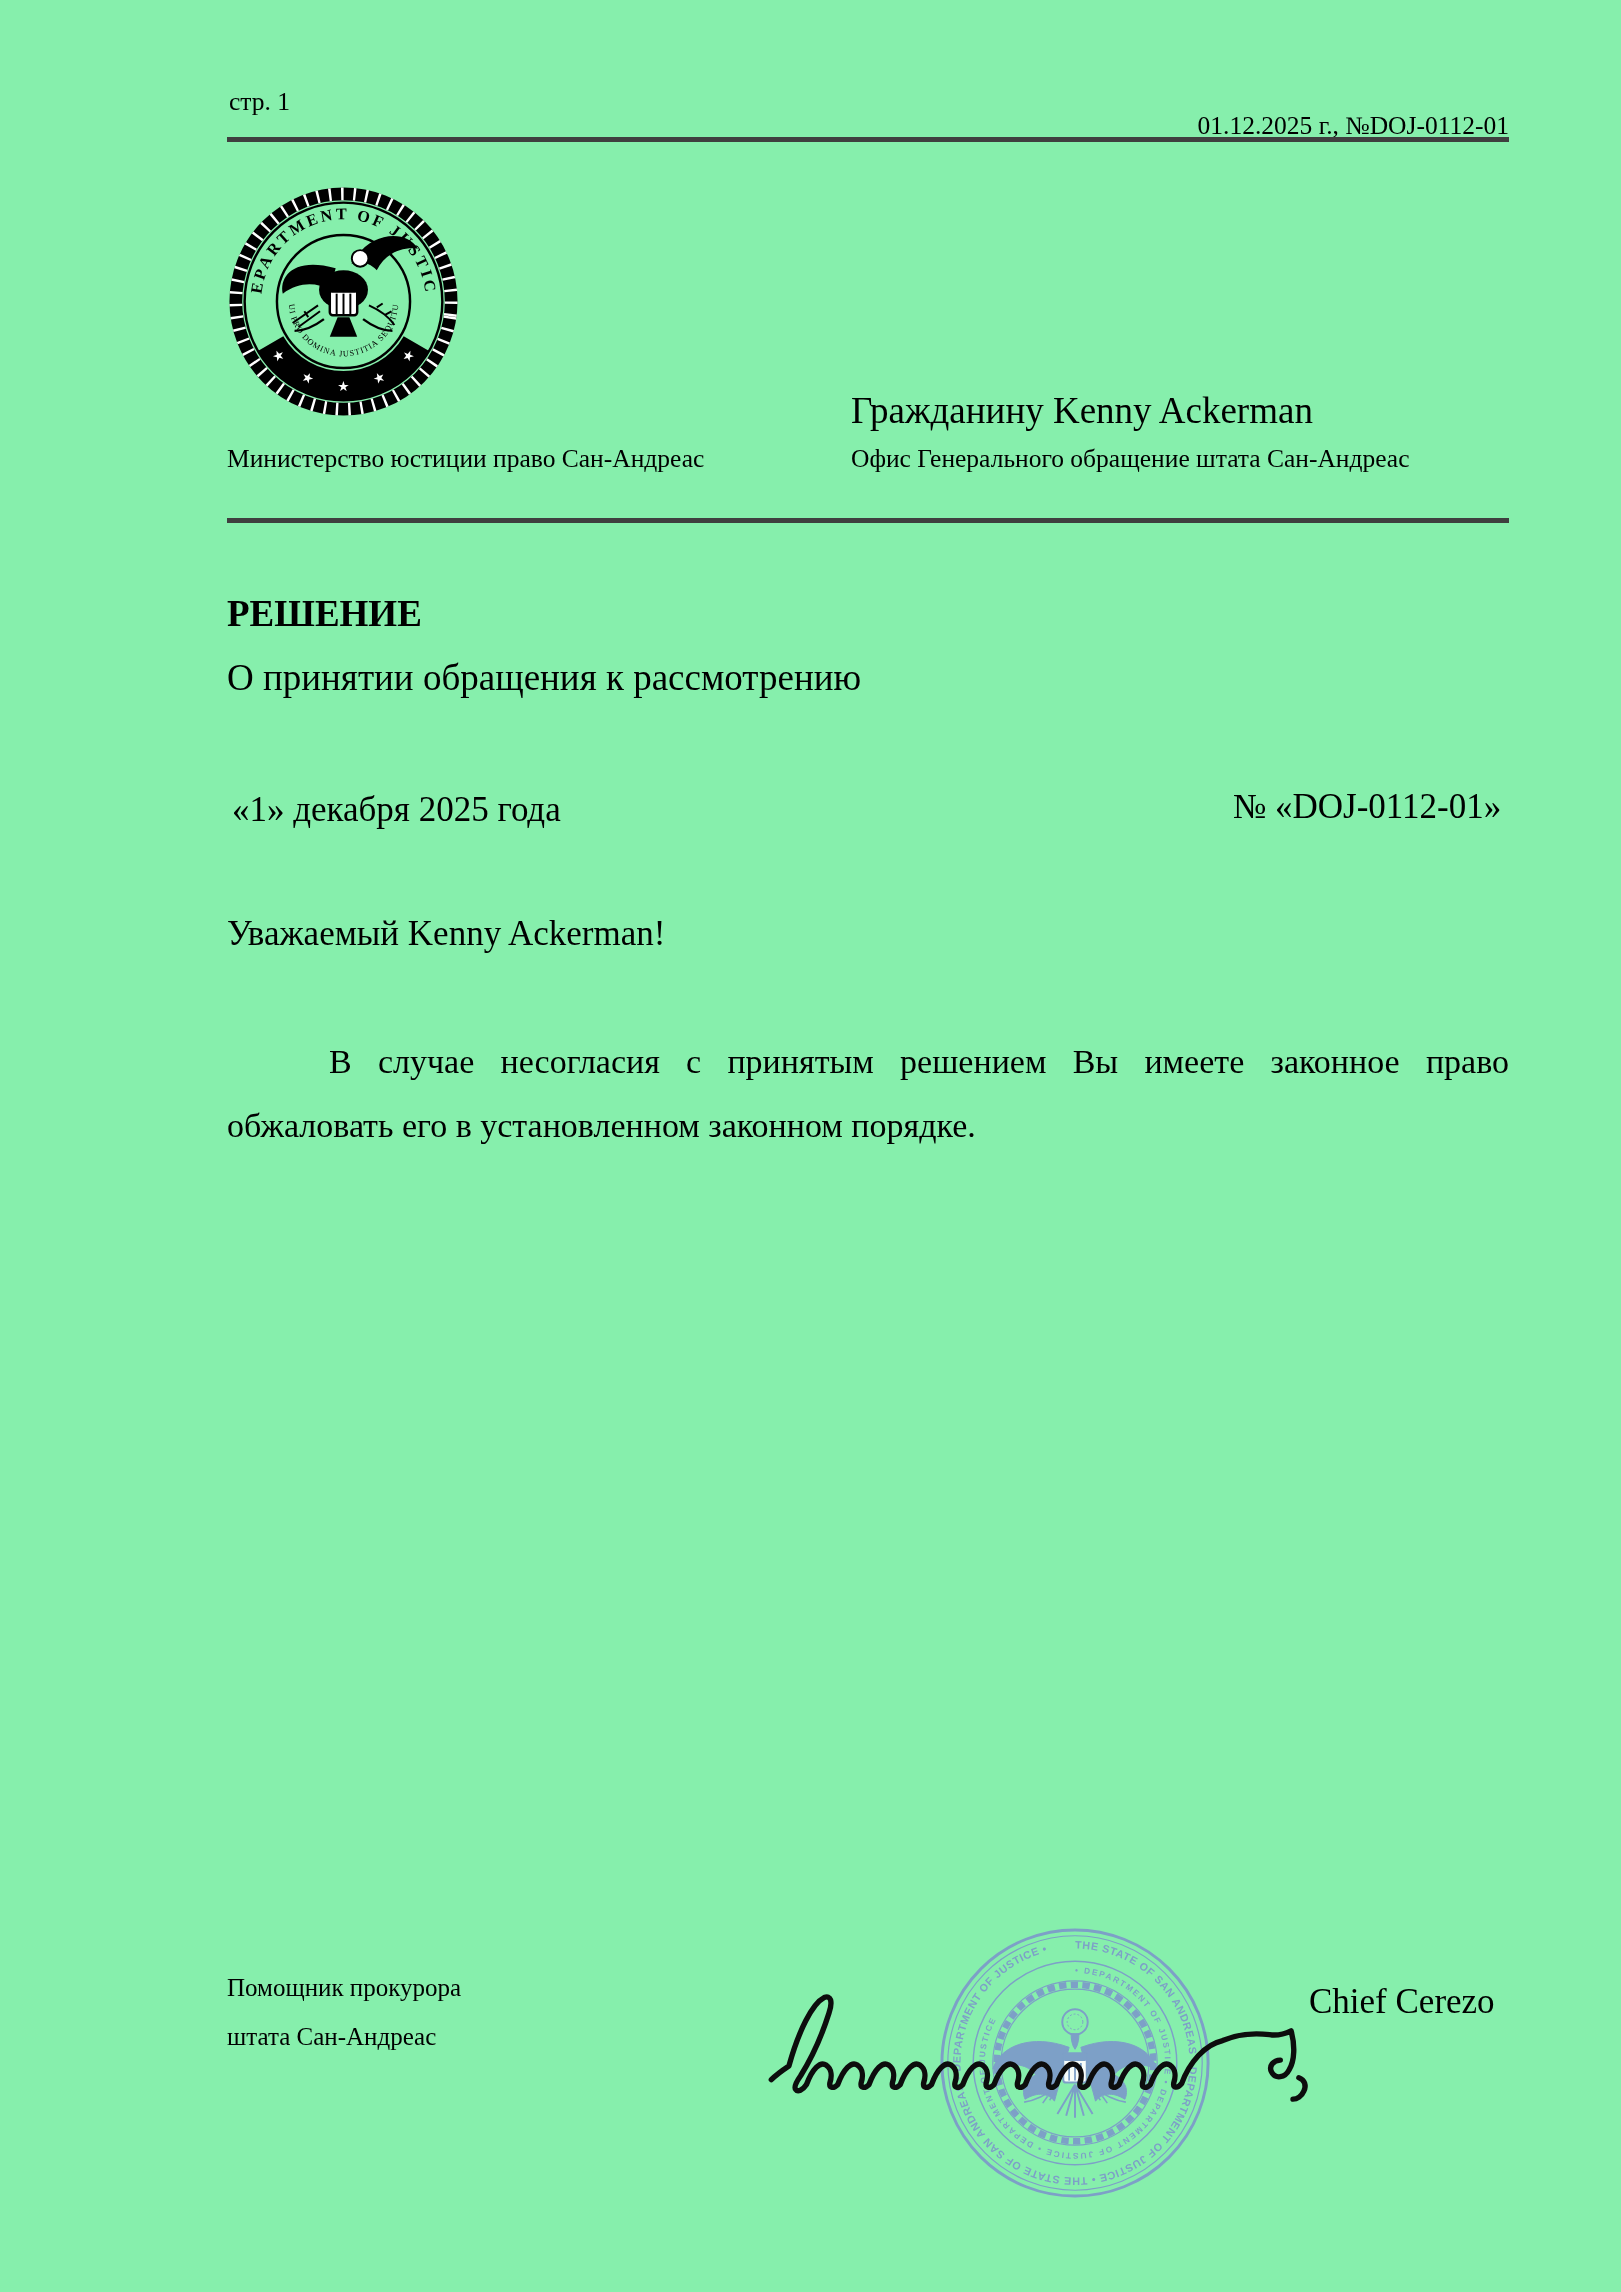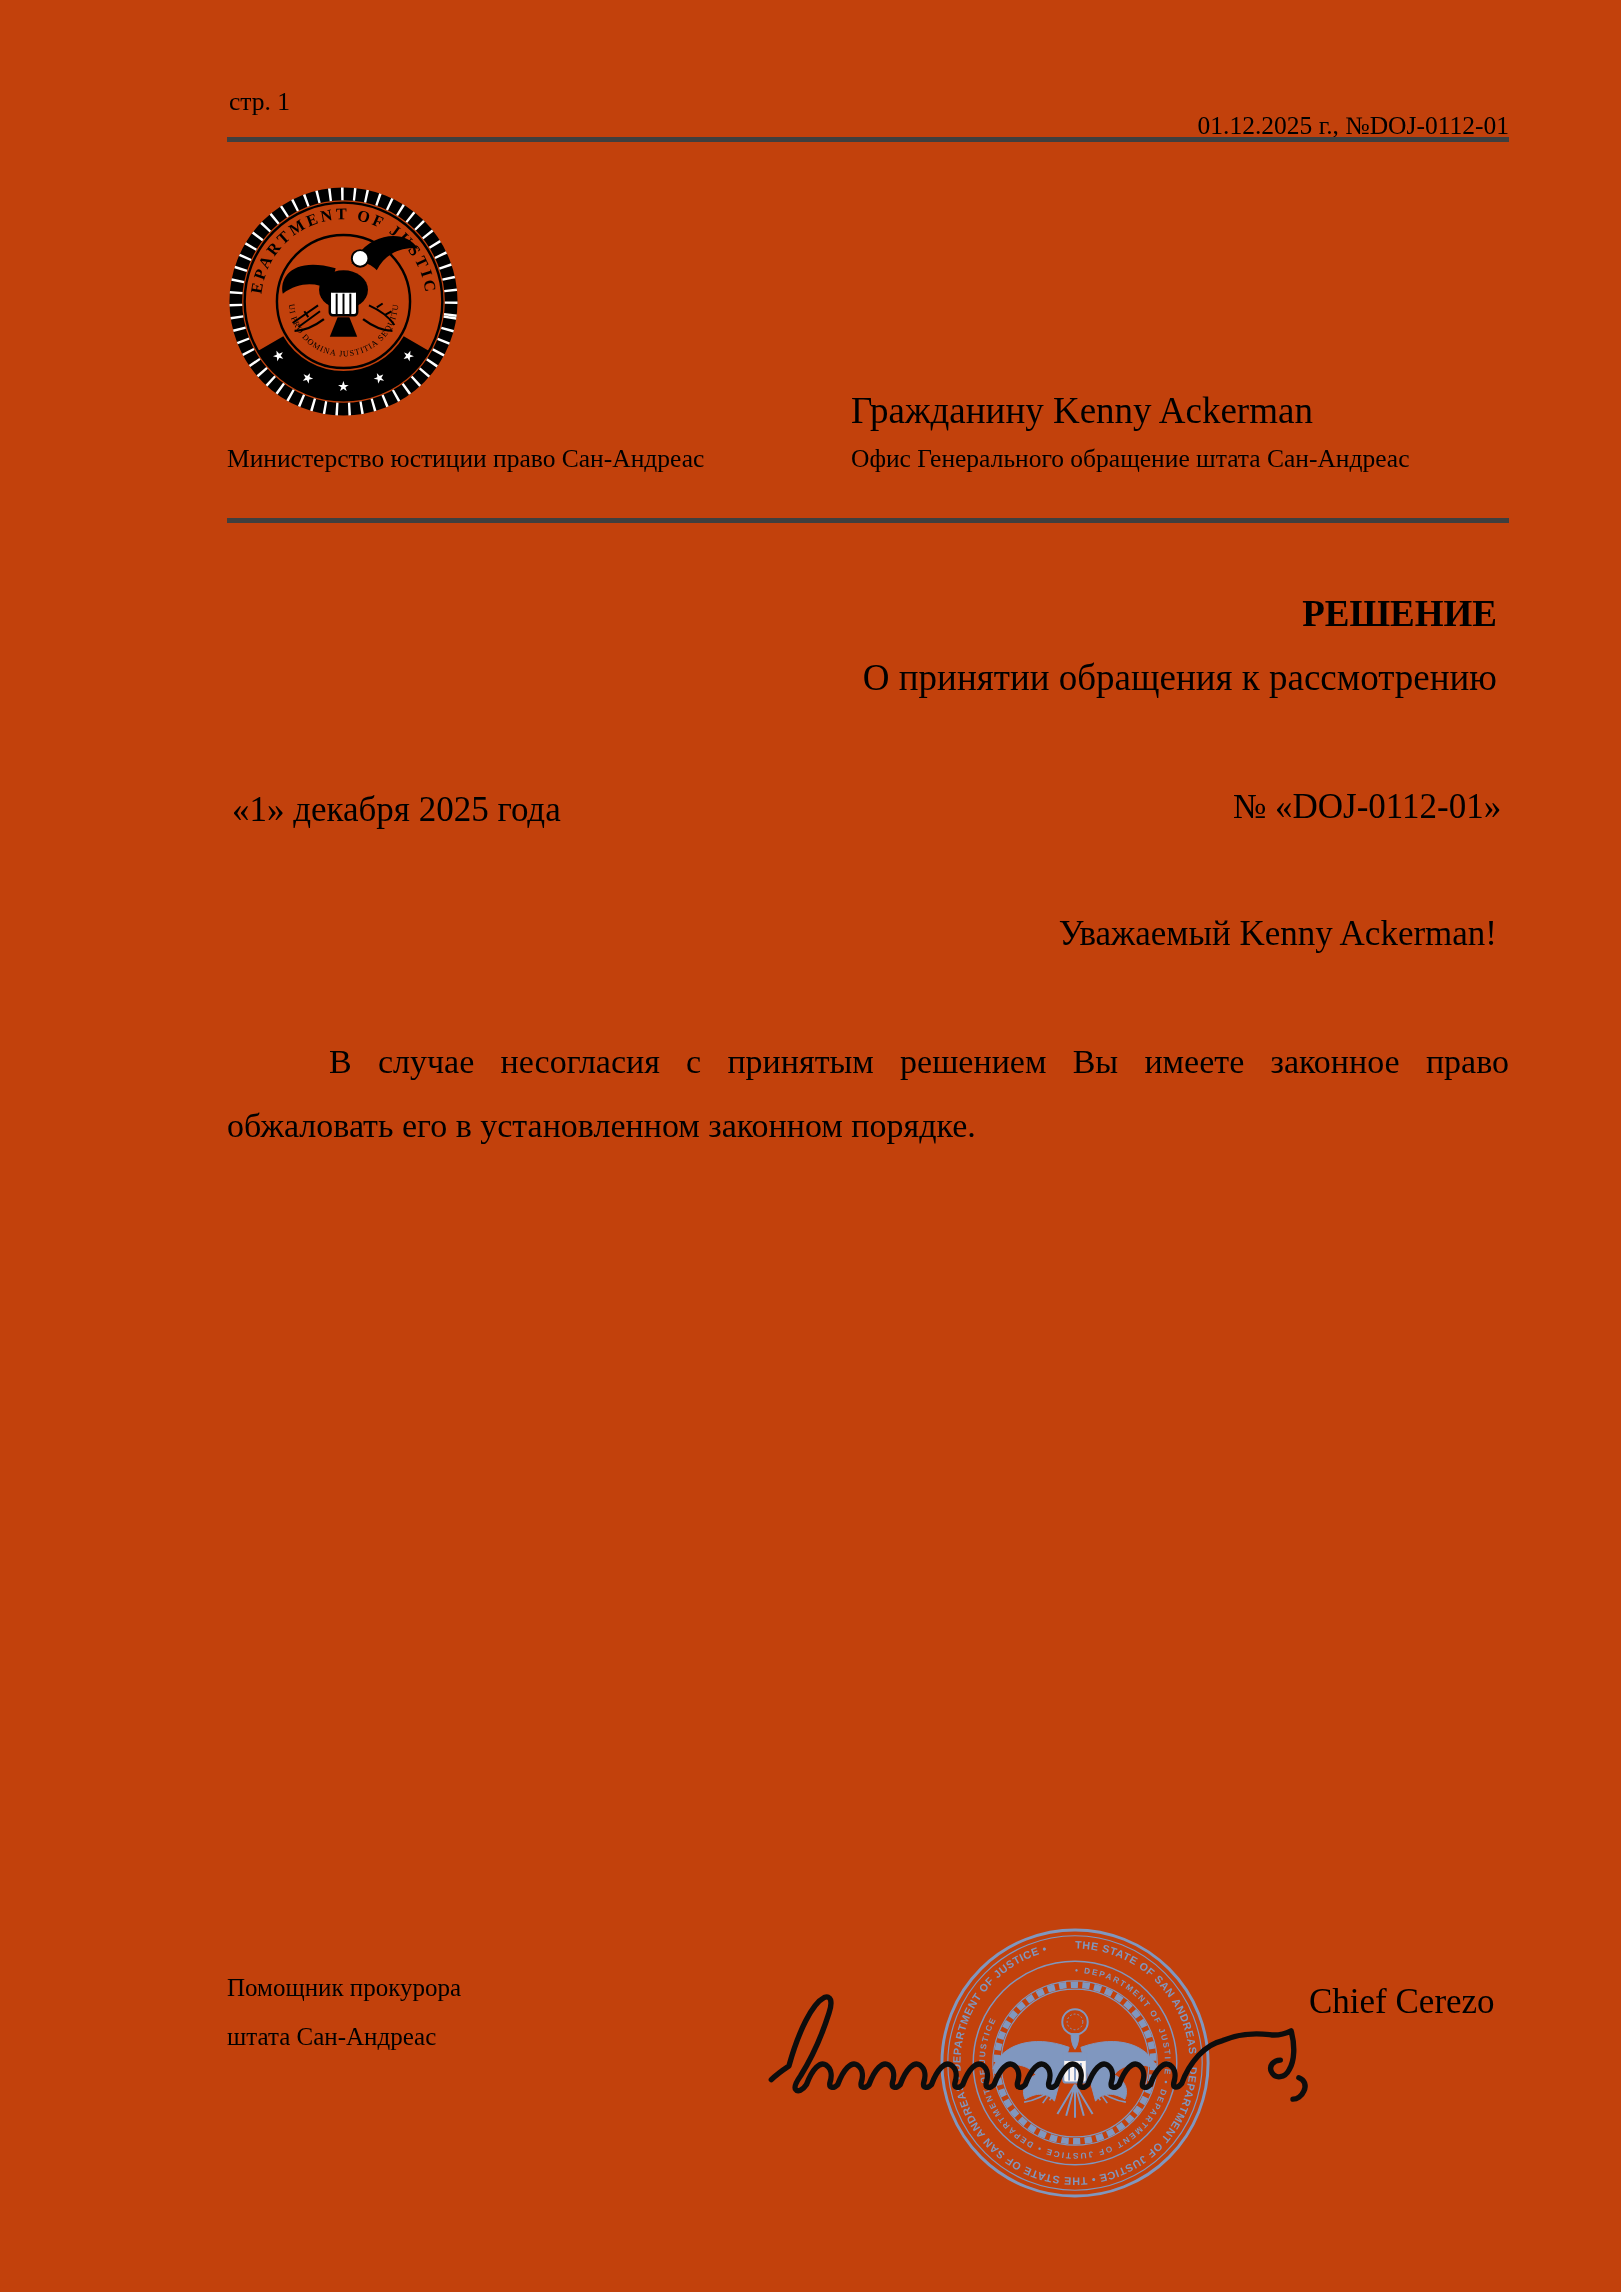--- a/index.html
+++ b/index.html
@@ -1,23 +1,23 @@
 <!DOCTYPE html>
 <html><head>
 <meta charset="utf-8">
 <style>
   html,body{margin:0;padding:0;background:#ffffff;}
   body{width:1621px;height:2293px;position:relative;font-family:"Liberation Serif","DejaVu Serif",serif;color:#000;}
   .abs{position:absolute;}
-  .page{position:absolute;inset:0;background:#c2410c;overflow:hidden;}
+  .page{position:absolute;inset:0;background:#86efac;overflow:hidden;}
   .hdr{font-size:25.5px;line-height:1;top:89px;}
   .rule{position:absolute;left:227px;width:1282px;height:4.9px;background:#3f3f3f;}
   .smallorg{font-size:25.5px;line-height:1;top:446px;}
   .recipient{font-size:37px;line-height:1;top:392px;left:851px;}
-  .title-wrap{position:absolute;left:215px;width:1282px;text-align:right;}
+  .title-wrap{position:absolute;left:227px;width:1282px;text-align:left;}
   .title{font-size:37px;font-weight:bold;line-height:1;top:595px;}
   .subtitle{font-size:37px;line-height:1;top:659px;}
   .meta-row{position:absolute;left:227px;width:1282px;top:789px;font-size:35px;line-height:1;}
   .meta-left{position:absolute;left:4.9px;top:3px;}
   .meta-right{position:absolute;right:7.8px;top:0;}
   .salutation{font-size:35px;line-height:1;top:916px;}
   .body-text{position:absolute;left:227px;width:1282px;top:1030px;font-size:34px;line-height:64px;text-align:justify;}
   .body-text p{margin:0;text-indent:102px;}
   .sig-position{left:227px;top:1963px;font-size:25px;line-height:49px;}
   .sig-name{left:1309px;top:1984px;font-size:35px;line-height:1;}

